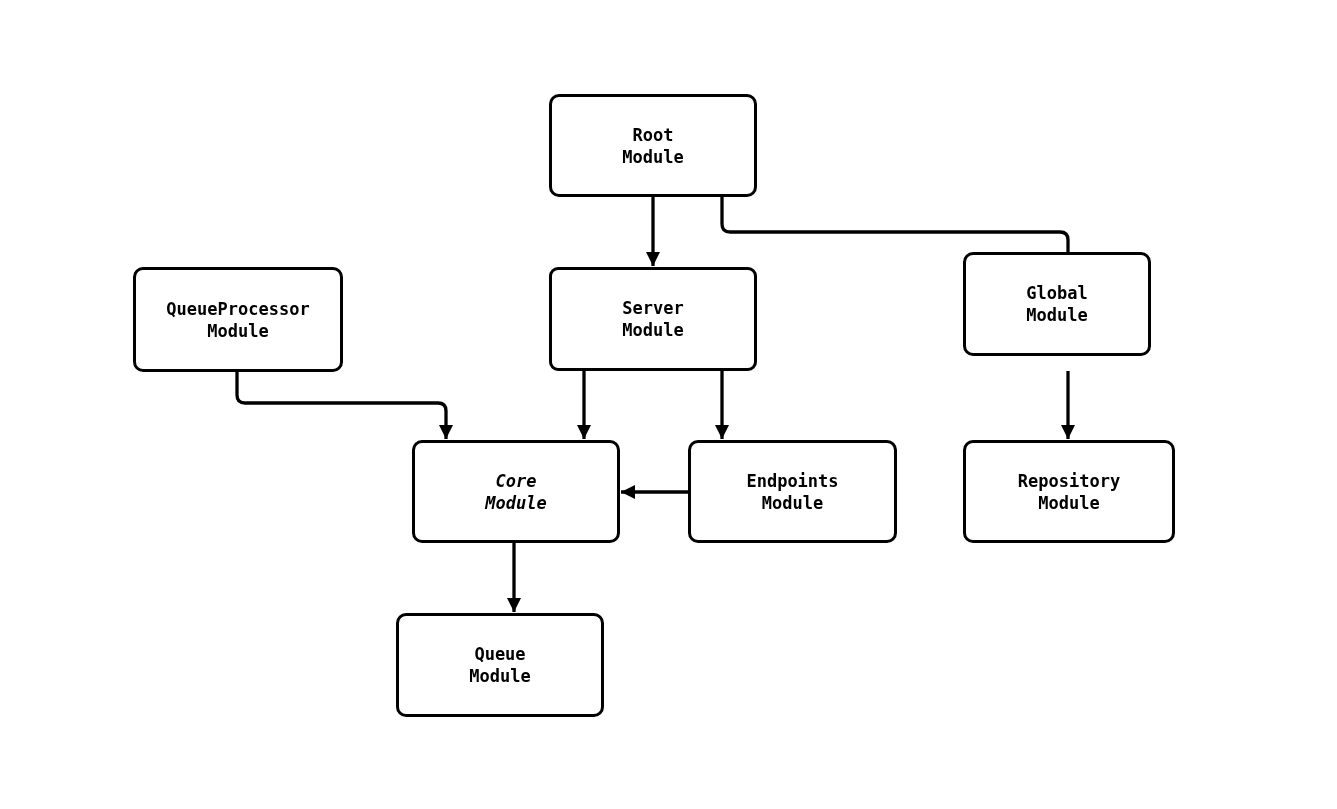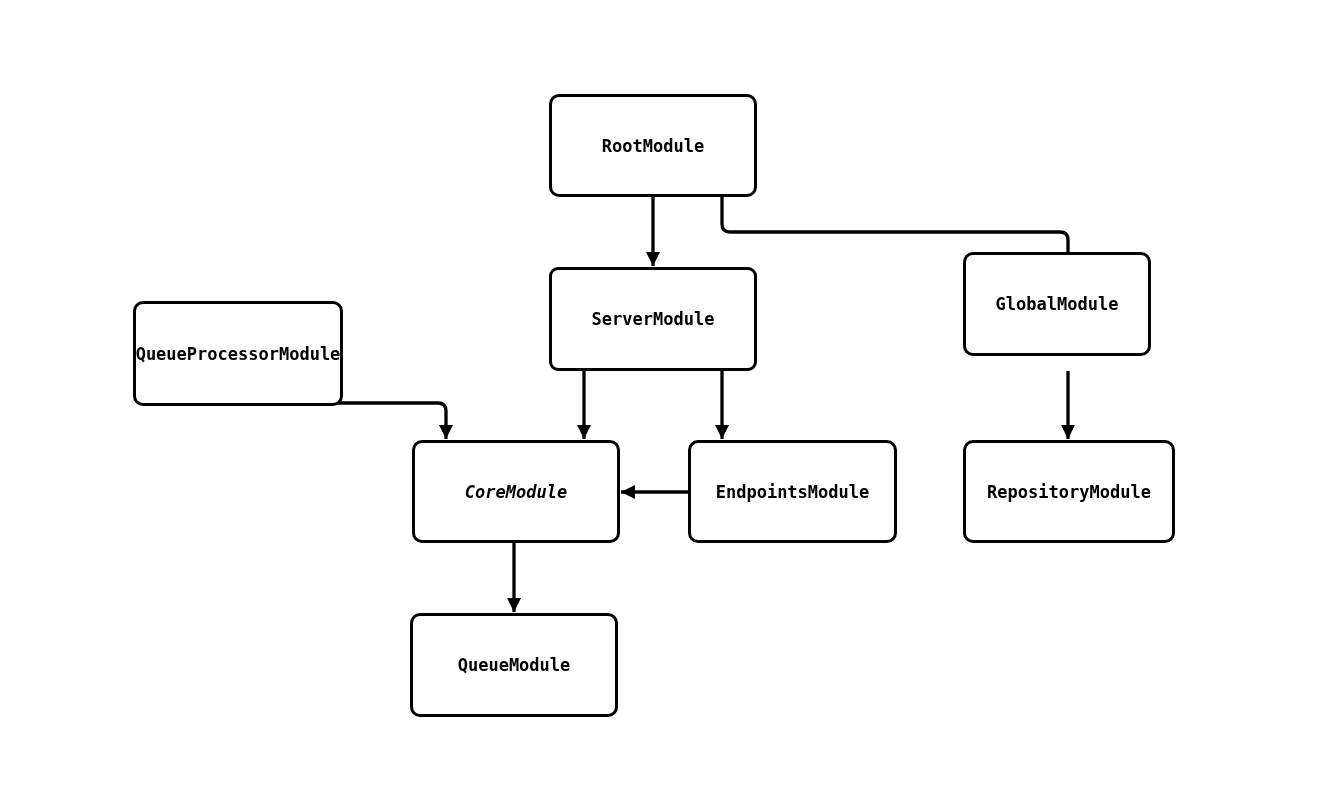--- a/index.html
+++ b/index.html
@@ -26,20 +26,21 @@
     stroke: #000000;
     stroke-width: 3.3px;
   }
   .node {
     position: absolute;
     box-sizing: border-box;
     background: #ffffff;
     border: 3.3px solid #000000;
     border-radius: 10px;
     display: flex;
+    flex-direction: column;
     align-items: center;
     justify-content: center;
     font-family: "DejaVu Sans Mono", monospace;
     font-weight: bold;
     font-size: 17px;
     line-height: 22px;
     color: #000000;
     text-align: center;
     white-space: nowrap;
   }
@@ -76,21 +77,21 @@
   <div class="node" style="left:549px; top:94px; width:208px; height:103px;">
     <span>Root</span>
     <span>Module</span>
   </div>
 
   <div class="node" style="left:549px; top:267px; width:208px; height:104px;border-radius:9px;">
     <span>Server</span>
     <span>Module</span>
   </div>
 
-  <div class="node" style="left:133px; top:267px; width:210px; height:105px;margin-top:34px;">
+  <div class="node" style="left:133px; top:267px; width:210px; height:105px;">
     <span>QueueProcessor</span>
     <span>Module</span>
   </div>
 
   <div class="node" style="left:963px; top:252px; width:188px; height:104px;justify-content:center;">
     <span>Global</span>
     <span>Module</span>
   </div>
 
   <div class="node" style="left:412px; top:440px; width:208px; height:103px;font-style:italic;">
@@ -101,18 +102,18 @@
   <div class="node" style="left:688px; top:440px; width:209px; height:103px;">
     <span>Endpoints</span>
     <span>Module</span>
   </div>
 
   <div class="node" style="left:963px; top:440px; width:212px; height:103px;">
     <span>Repository</span>
     <span>Module</span>
   </div>
 
-  <div class="node" style="left:410px; top:613px; width:208px; height:104px;">
+  <div class="node" style="left:396px; top:613px; width:208px; height:104px;">
     <span>Queue</span>
     <span>Module</span>
   </div>
 
 </div>
 
 </body></html>

